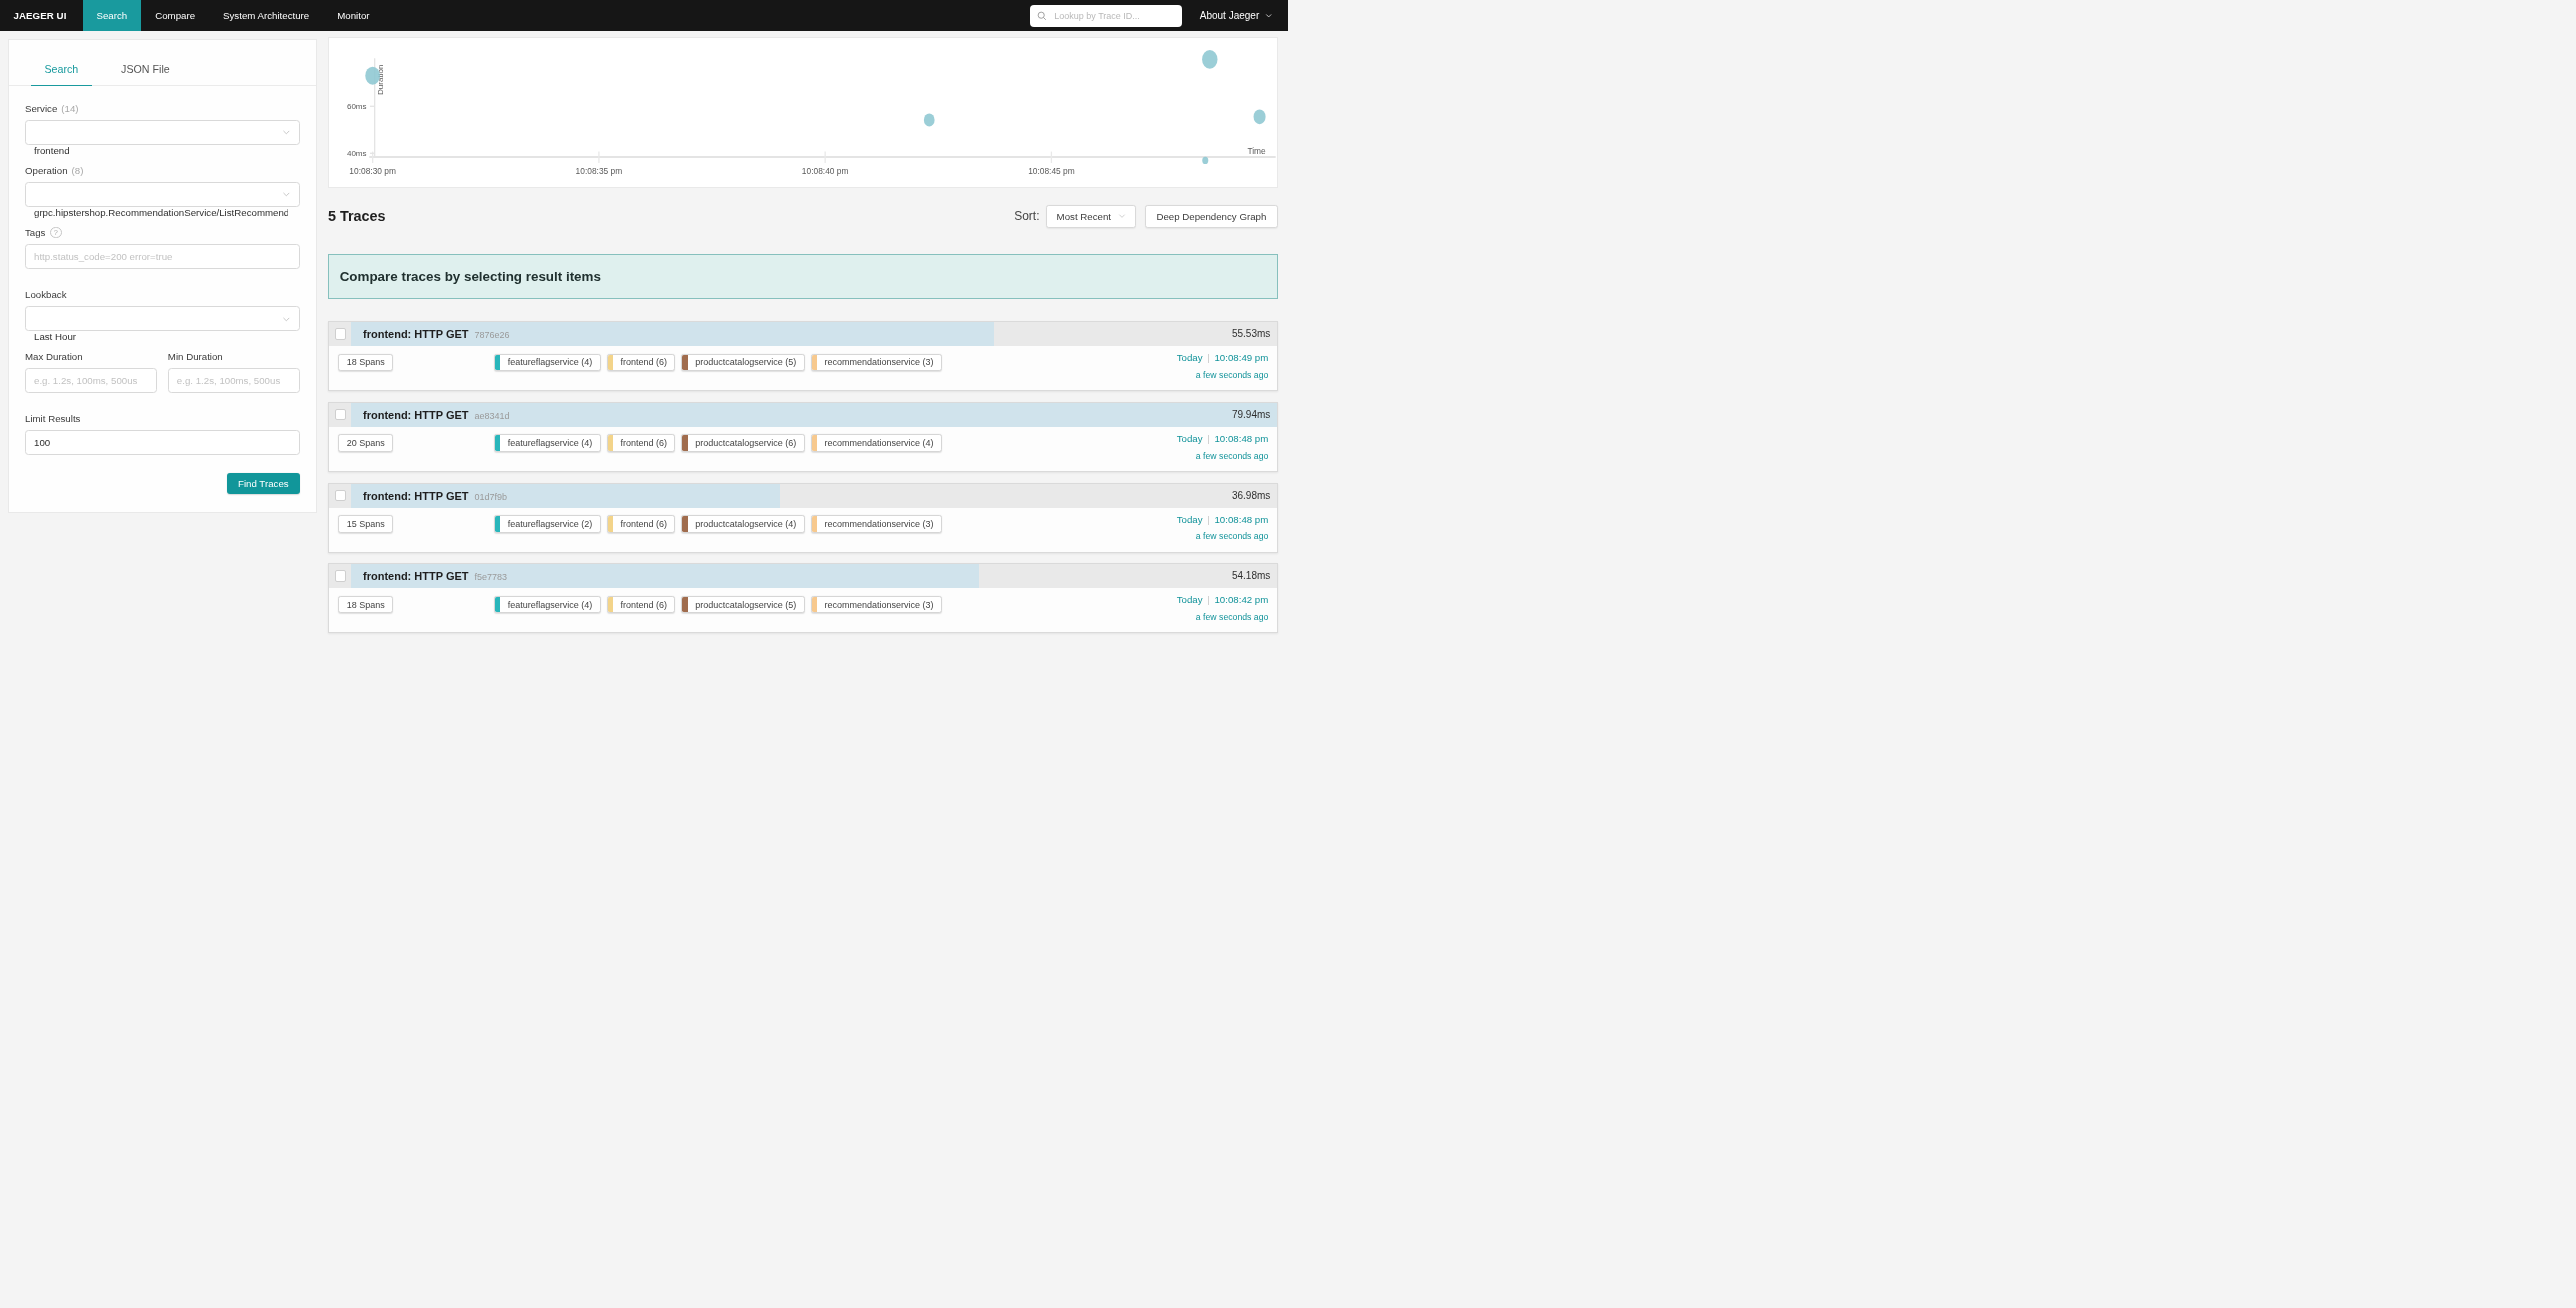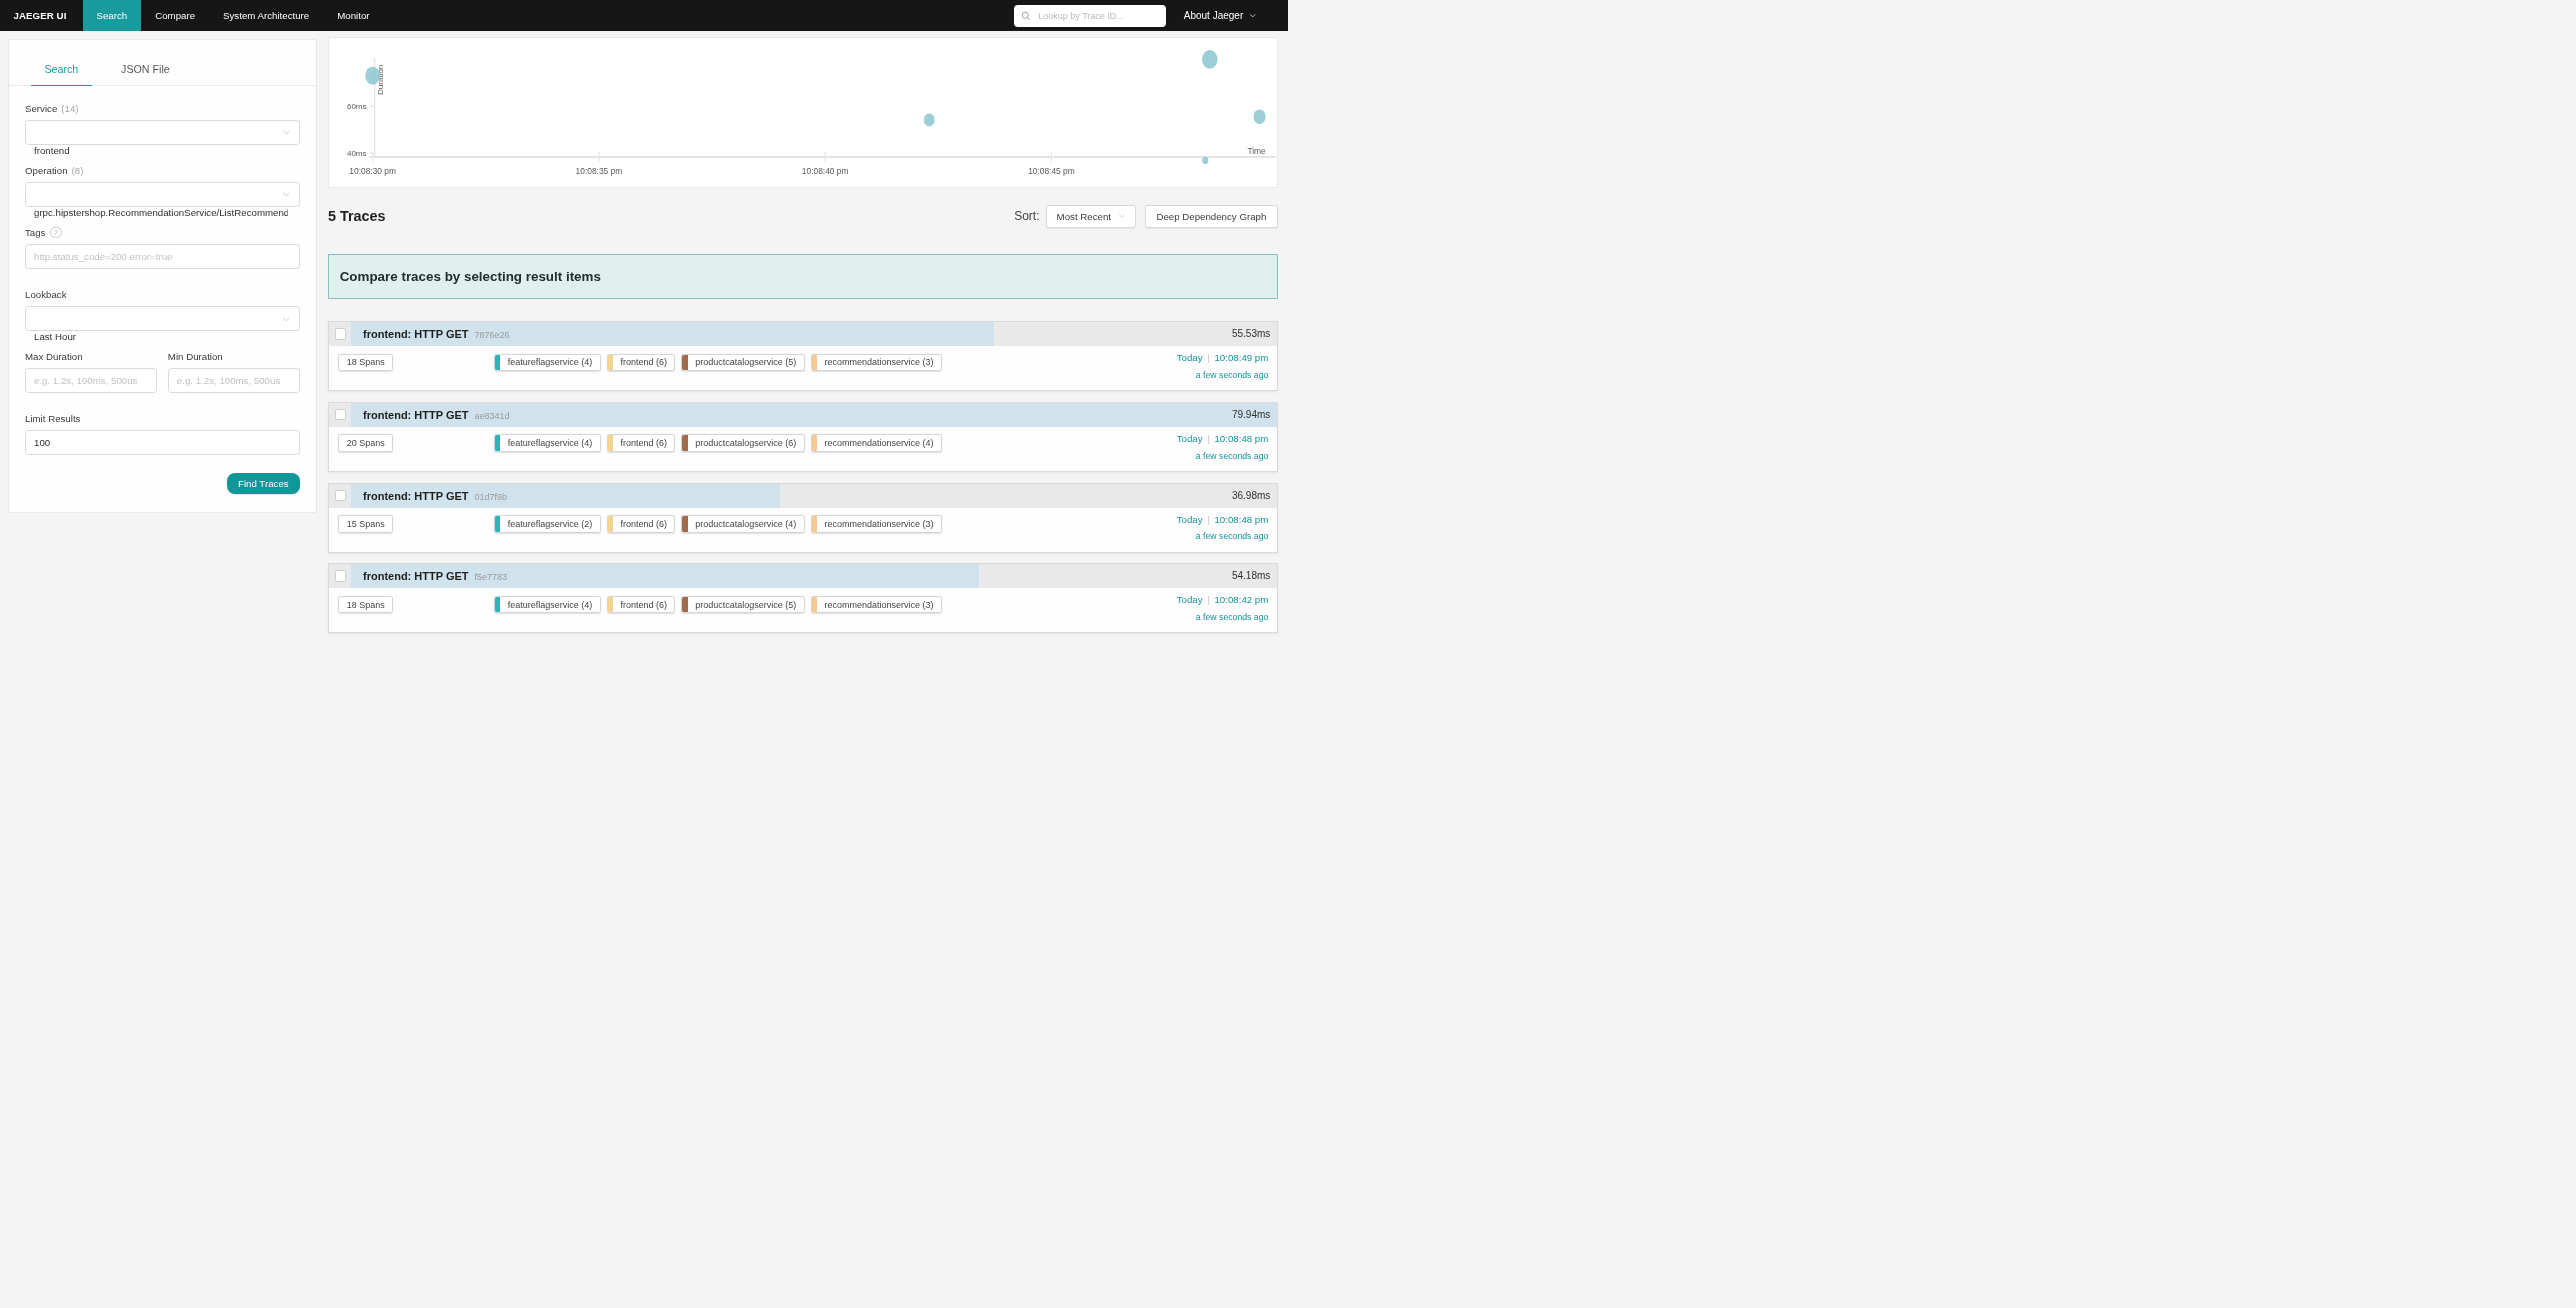--- a/index.html
+++ b/index.html
@@ -6,21 +6,21 @@
   html,body { margin:0; padding:0; }
   body {
     width:1288px; height:654px; overflow:hidden; position:relative;
     background:#f4f4f4; font-family:"Liberation Sans","DejaVu Sans",sans-serif; color:#2f2f2f;
   }
   
   .nav { position:absolute; top:0; left:0; right:0; height:31px; background:#161616; display:flex; align-items:stretch; color:#fff; z-index:10; }
   .brand { padding:0 16px 0 13.4px; font-weight:bold; font-size:9.7px; display:flex; align-items:center; letter-spacing:0.1px; }
   .nav-tab { padding:0 14px; font-size:9.7px; display:flex; align-items:center; cursor:pointer; }
   .nav-tab.active { background:#199a9e; }
-  .nav-right { margin-left:auto; display:flex; align-items:center; gap:17.5px; padding-right:32px; }
+  .nav-right { margin-left:auto; display:flex; align-items:center; gap:17.5px; padding-right:16px; }
   .trace-lookup { width:152px; height:22px; background:#fff; border-radius:4px; display:flex; align-items:center; padding:0 6.7px; gap:5.4px; }
   .trace-lookup input { border:none; outline:none; flex:1; font-size:9px; color:#333; font-family:inherit; background:transparent; }
   .trace-lookup input::placeholder { color:#b9b9b9; }
   .about { font-size:10px; display:flex; gap:5.4px; align-items:center; cursor:pointer; }
   
   .sidebar { position:absolute; left:8px; top:39px; width:309px; height:474px; background:#fefefe; border:0.7px solid #e9e9e9; }
   .side-tabs { display:flex; padding:0 22px; border-bottom:0.7px solid #ebebeb; height:46px; align-items:flex-end; gap:16px; }
   .side-tab { padding:0 13.4px 10px; font-size:10.7px; color:#545454; cursor:pointer; }
   .side-tab.active { color:#199a9e; border-bottom:1.3px solid #199a9e; margin-bottom:-0.7px; }
   .form { padding:17px 16px 0; }
@@ -29,21 +29,21 @@
   .count { color:#a8a8a8; margin-left:4px; }
   .qmark { width:11.4px; height:11.4px; border:0.7px solid #c6c6c6; border-radius:50%; color:#ababab; font-size:7.4px; display:inline-flex; align-items:center; justify-content:center; margin-left:4.7px; }
   .select, .tinput { margin-top:6px; width:100%; height:25px; border:0.7px solid #d9d9d9; border-radius:3.4px; background:#fff; font-size:9.7px; color:#2f2f2f; }
   .select { display:flex; align-items:center; padding:0 8px; cursor:pointer; }
   .select .val { white-space:nowrap; overflow:hidden; flex:1;margin-top:36px; }
   .select .chev { margin-left:1.3px; flex:none; }
   .tinput { padding:0 8px; outline:none; font-family:inherit; }
   .tinput::placeholder { color:#c2c2c2; }
   .dur-row { display:flex; gap:10.7px; }
   .dur-col { flex:1; }
-  .find-btn { display:block; margin-left:auto; margin-top:17.5px; background:#11969a; color:#fff; border:none; border-radius:8px; height:21.5px; padding:0 11.4px; font-size:9.7px; font-family:inherit; cursor:pointer; box-shadow:0 0.7px 1.3px rgba(0,0,0,.15); }
+  .find-btn { display:block; margin-left:auto; margin-top:17.5px; background:#11969a; color:#fff; border:none; border-radius:3px; height:21.5px; padding:0 11.4px; font-size:9.7px; font-family:inherit; cursor:pointer; box-shadow:0 0.7px 1.3px rgba(0,0,0,.15); }
   
   .main { position:absolute; left:328px; top:37px; width:950px; }
   .plot-panel { height:151px; background:#fff; border:0.7px solid #e9e9e9; }
   .plot-panel svg { display:block; }
   .results-bar { margin-top:13.4px; height:29.5px; display:flex; align-items:center; }
   .res-count { font-size:14.4px; font-weight:bold; color:#1f1f1f; }
   .rb-right { margin-left:auto; display:flex; align-items:center; }
   .sort-label { font-size:12px; color:#434343; margin-right:6.7px; }
   .btn-white { height:23px; background:#fff; border:0.7px solid #d9d9d9; border-radius:2.7px; display:flex; align-items:center; padding:0 9.4px; font-size:9.7px; color:#3c3c3c; cursor:pointer; box-shadow:0 0.7px 1.3px rgba(0,0,0,.06); gap:6.7px; }
   .ddg { margin-left:8.7px; padding:0 10.7px; }

